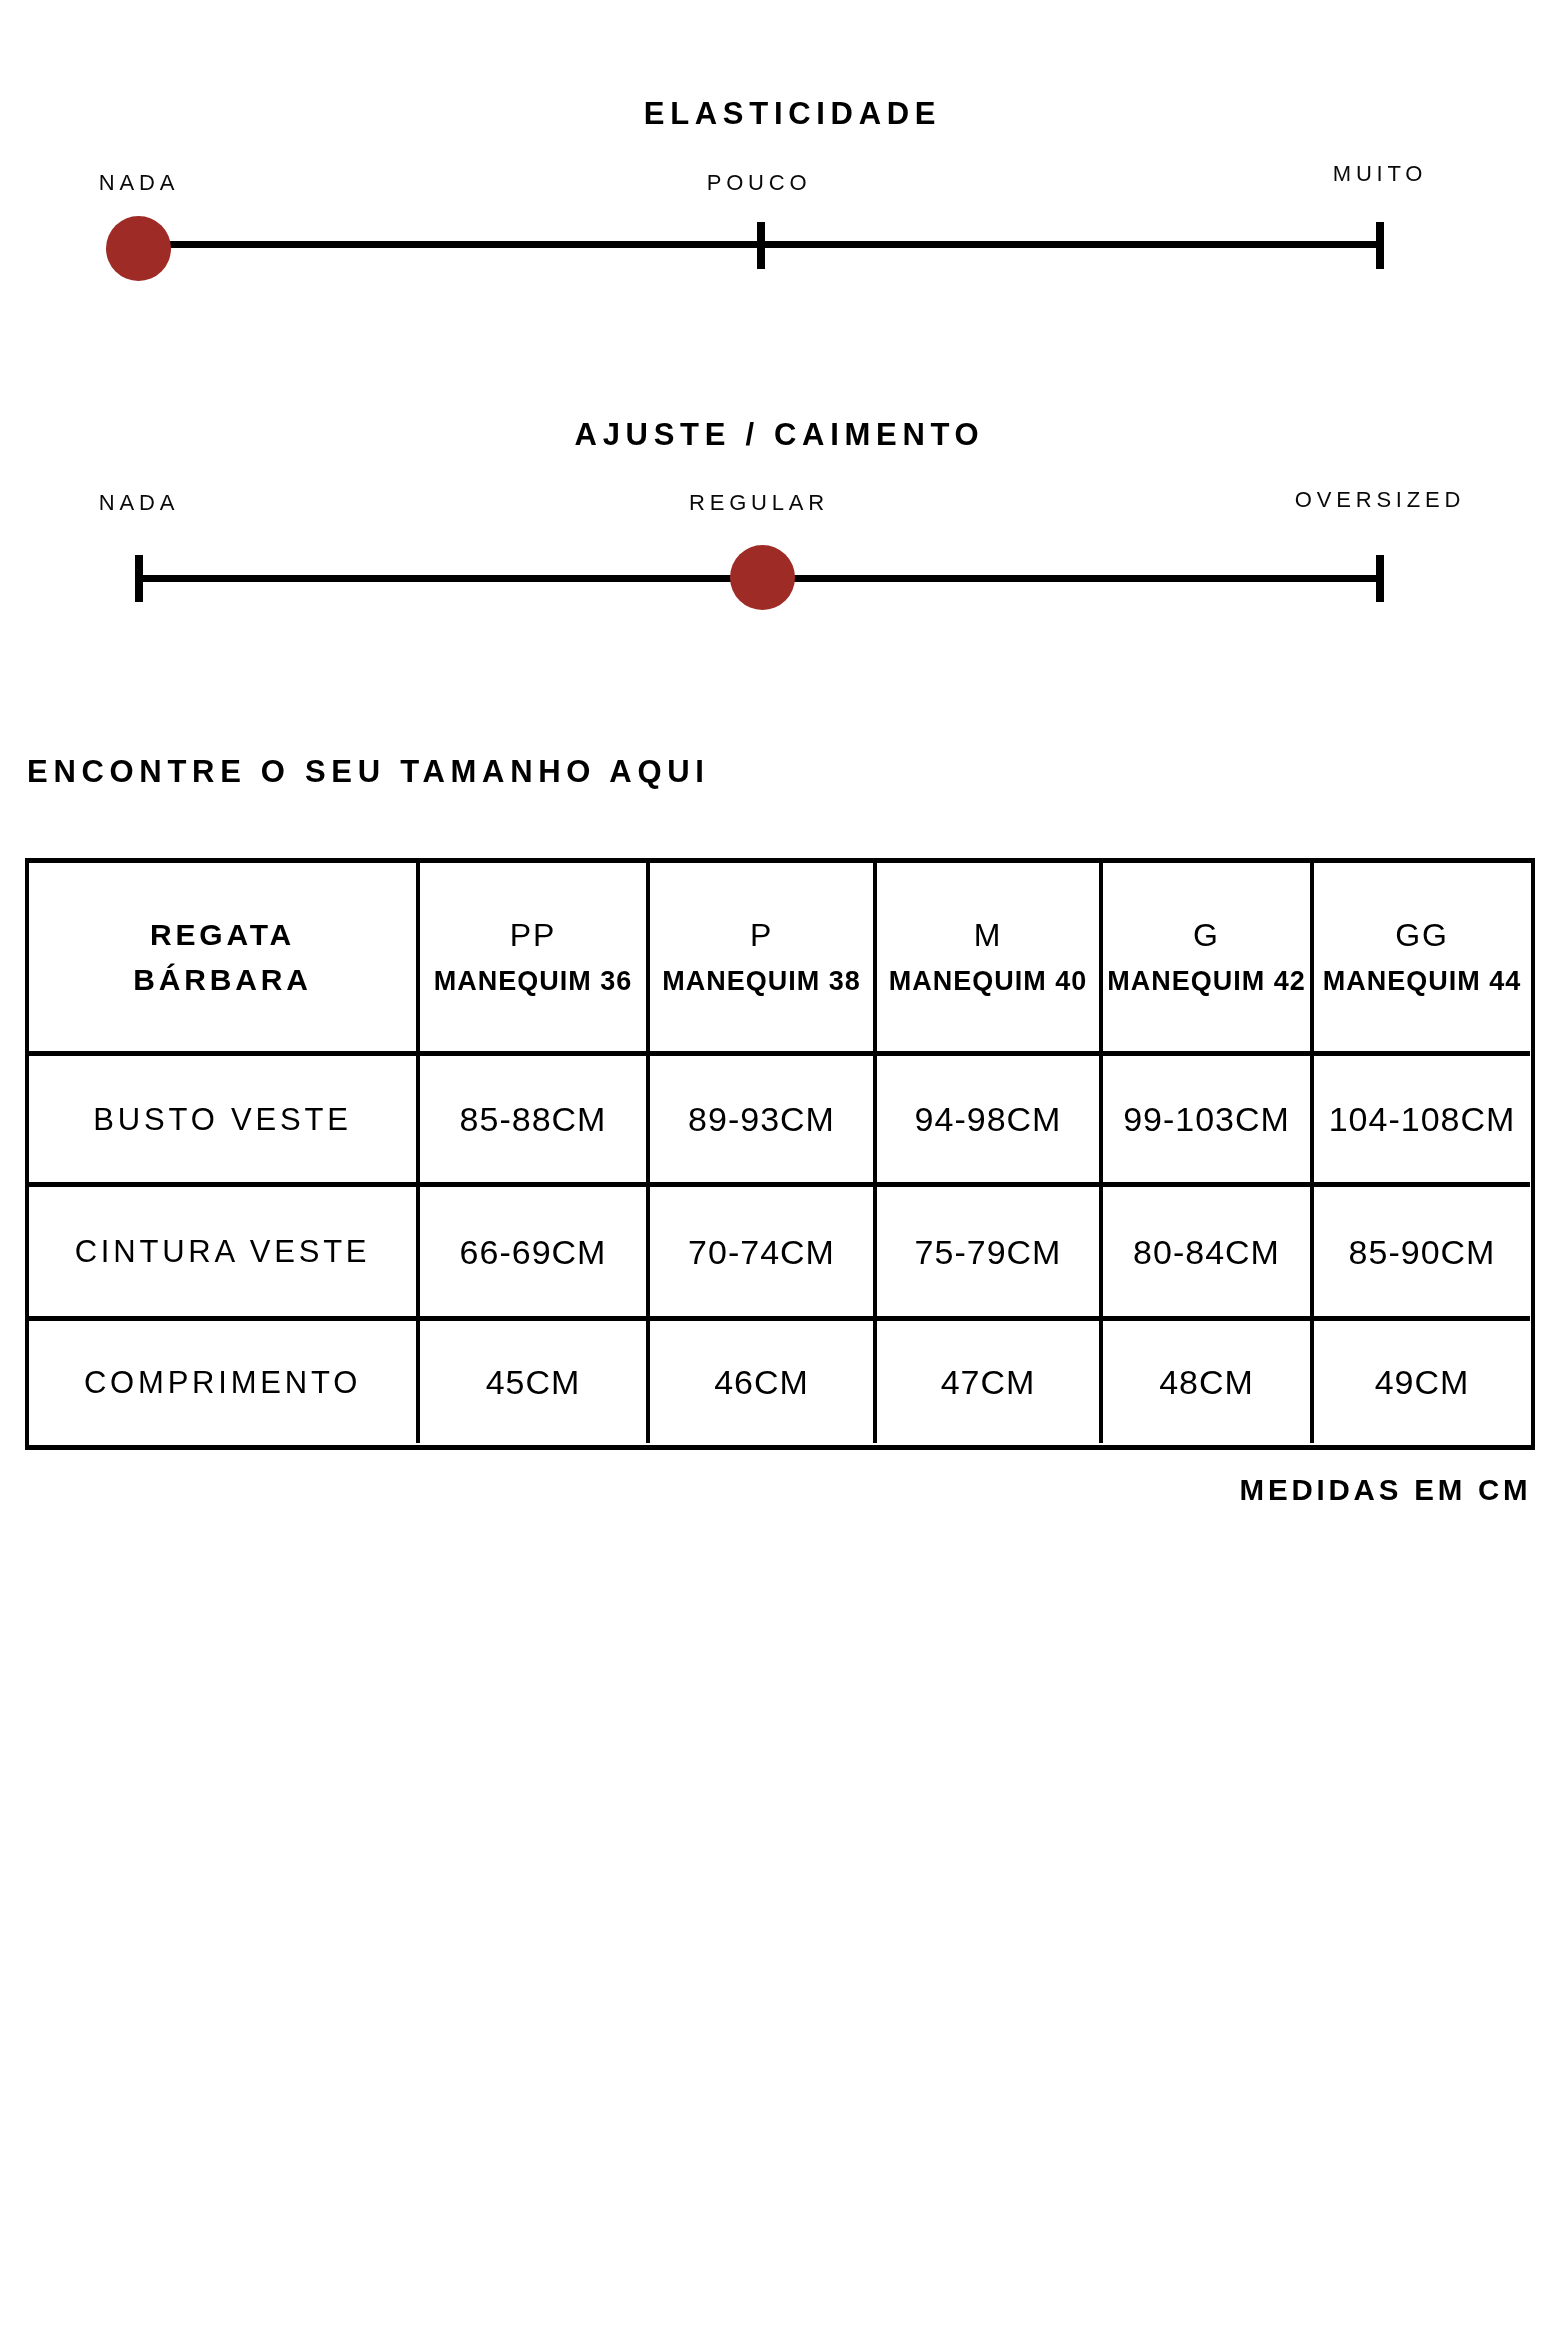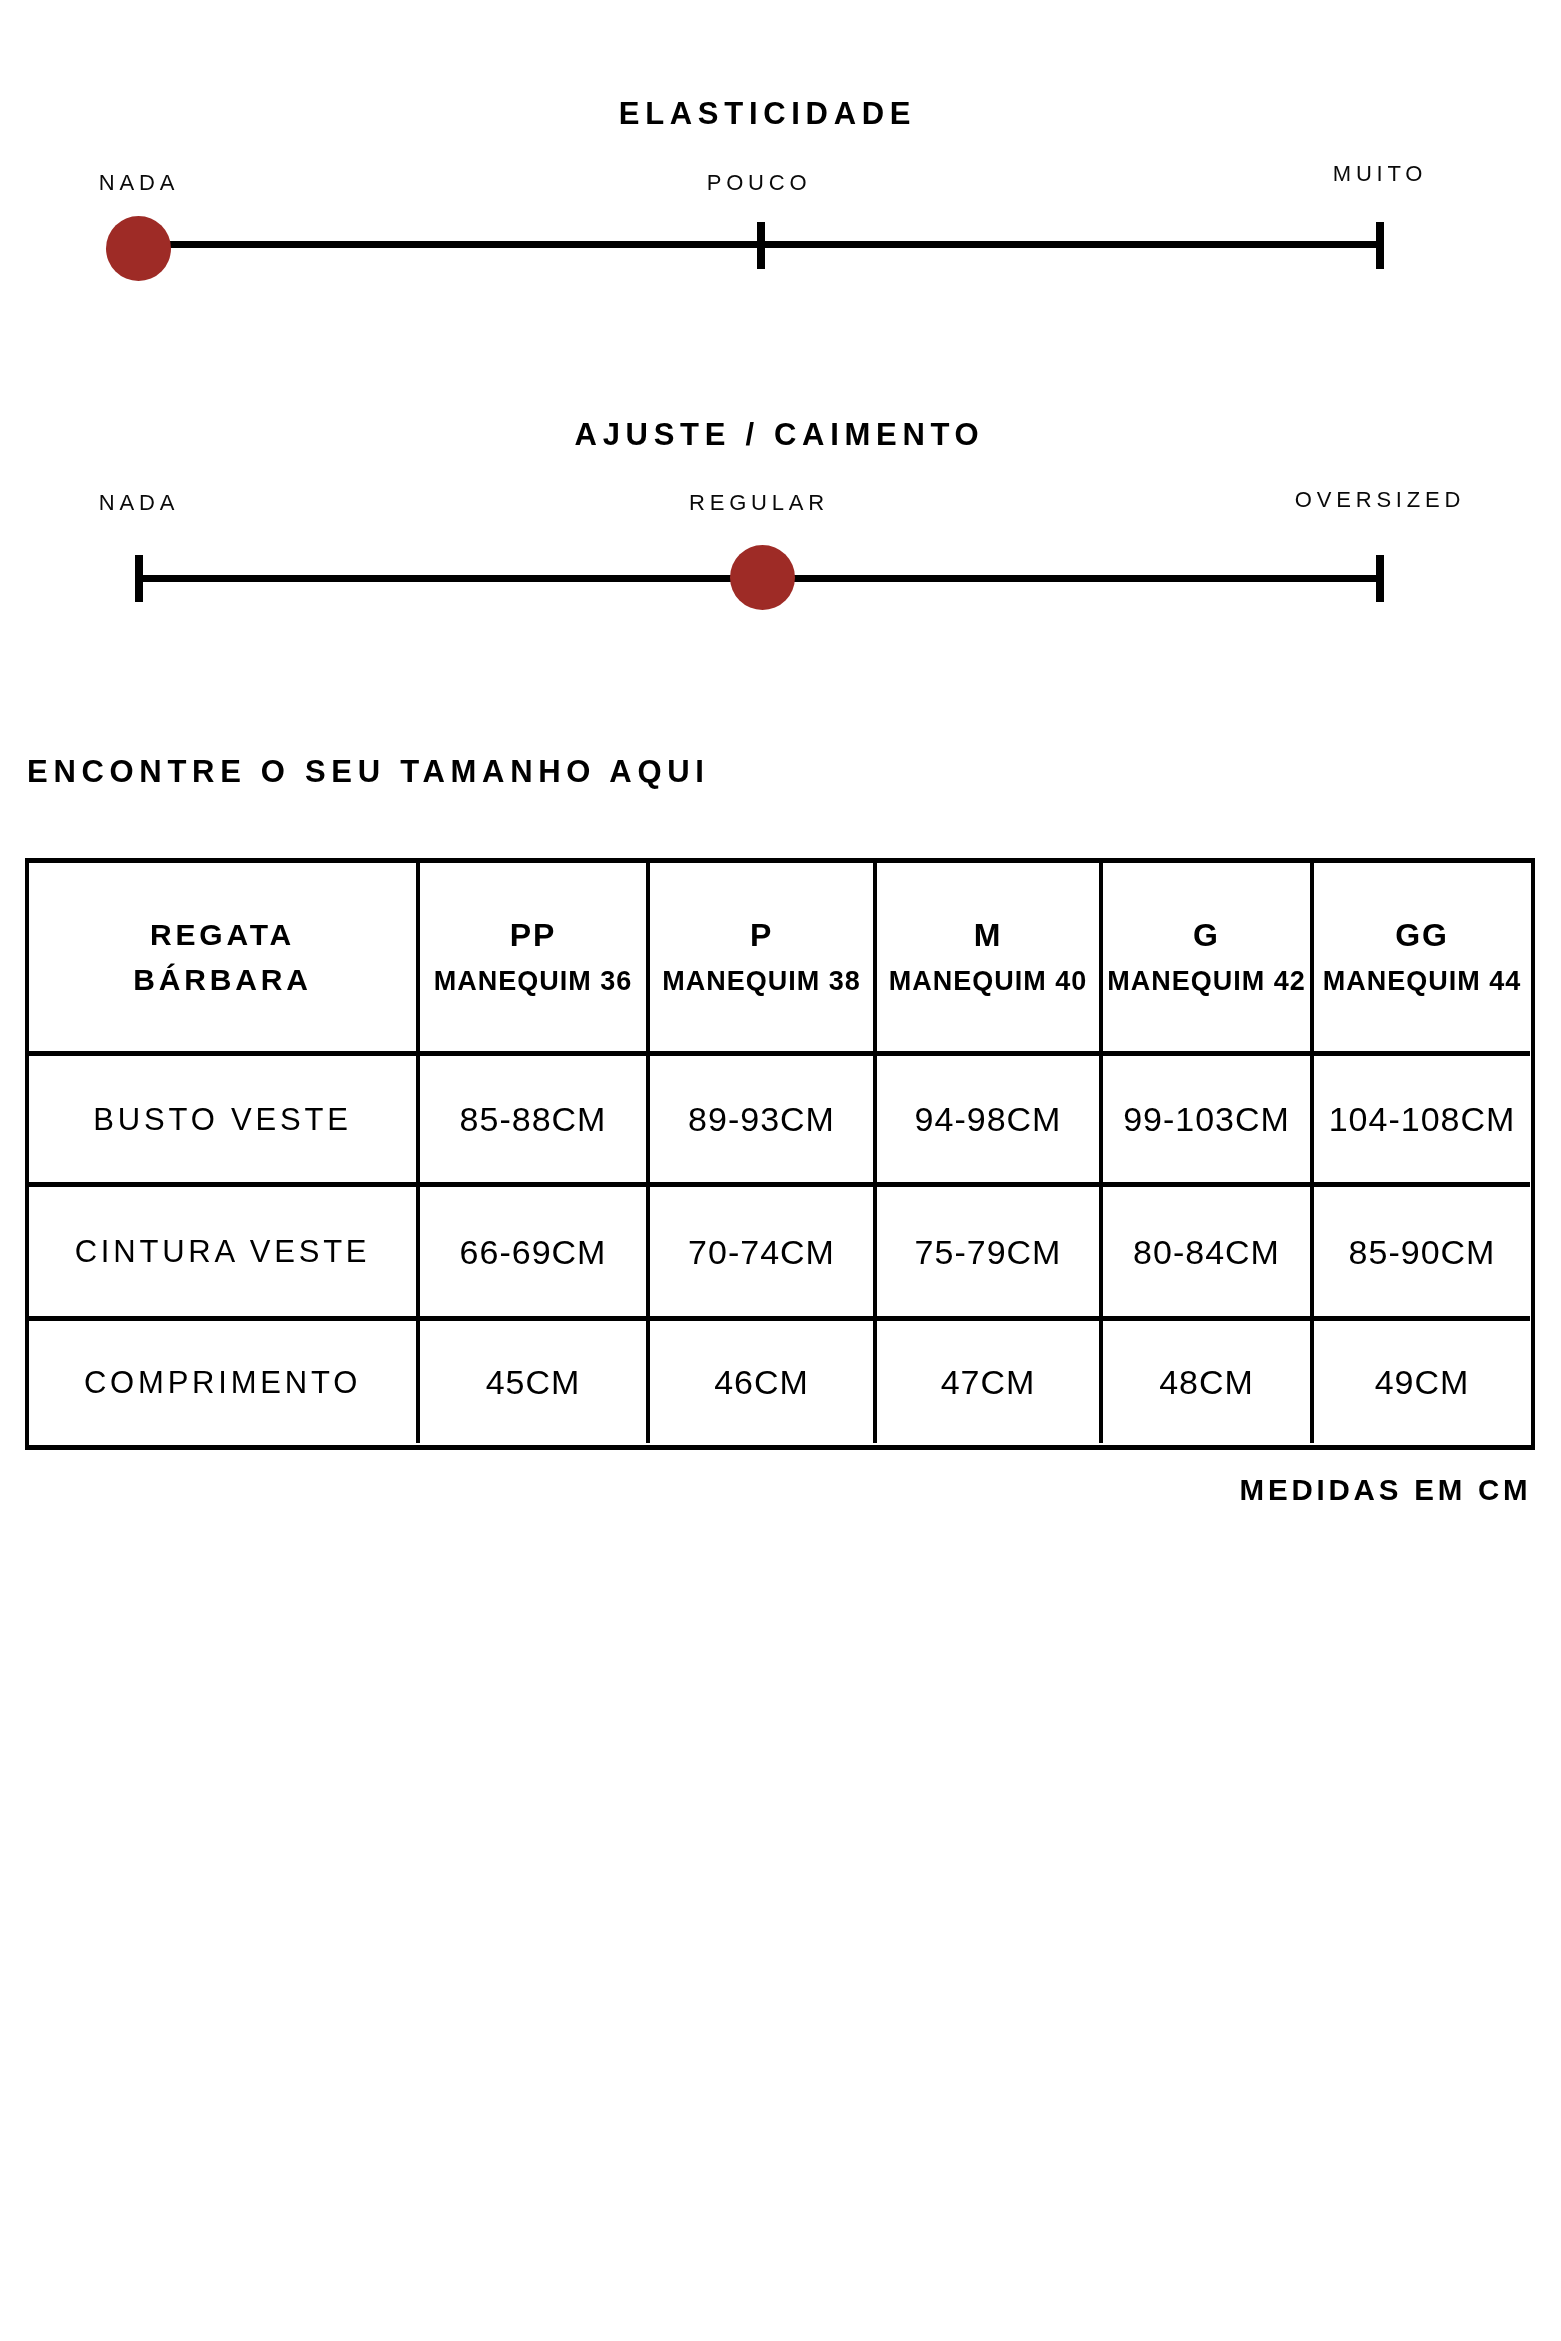--- a/index.html
+++ b/index.html
@@ -18,21 +18,21 @@
     font-size:31px;font-weight:700;letter-spacing:5.7px;line-height:1;color:var(--ink);
   }
   .slider-label{
     position:absolute;transform:translateX(-50%);
     font-size:22px;font-weight:400;letter-spacing:4.8px;line-height:1;color:#0a0a0a;white-space:nowrap;
   }
   .track-line{position:absolute;height:7.1px;background:var(--ink);}
   .tick{position:absolute;width:8px;height:47px;background:var(--ink);}
   .dot{position:absolute;width:65px;height:65px;border-radius:50%;background:var(--accent);}
 
-  #s1-title{top:98px;}
+  #s1-title{top:98px;margin-left:25px;}
   #s1-label-0{top:172px;left:139px;}
   #s1-label-1{top:172px;left:759px;}
   #s1-label-2{top:163px;left:1380px;}
   #s1-line{left:139px;top:241px;width:1241px;}
   #s1-tick-mid{left:757px;top:222px;}
   #s1-tick-end{left:1376px;top:222px;}
   #s1-dot{left:106px;top:216px;}
 
   #s2-title{top:419px;padding-left:24px;}
   #s2-label-0{top:492px;left:139px;}
@@ -63,21 +63,21 @@
     border-bottom:5.7px solid var(--ink);
     display:flex;align-items:center;justify-content:center;
     flex-direction:column;text-align:center;
   }
   .cell.last-col{border-right:none;}
   .cell.last-row{border-bottom:none;}
   .product-name{
     font-size:30px;font-weight:700;letter-spacing:3.8px;line-height:1.5;white-space:nowrap;
   }
   .size-letter{
-    font-size:32px;font-weight:700;letter-spacing:1.9px;line-height:1;white-space:nowrap;text-align:right;
+    font-size:32px;font-weight:400;letter-spacing:1.9px;line-height:1;white-space:nowrap;text-align:right;
   }
   .mannequin-label{
     margin-top:17px;font-size:27px;font-weight:700;letter-spacing:1px;line-height:1;white-space:nowrap;
   }
   .row-label{
     font-size:31px;font-weight:400;letter-spacing:3.8px;line-height:1;white-space:nowrap;
   }
   .value-text{
     font-size:34px;font-weight:400;letter-spacing:1px;line-height:1;white-space:nowrap;
   }

